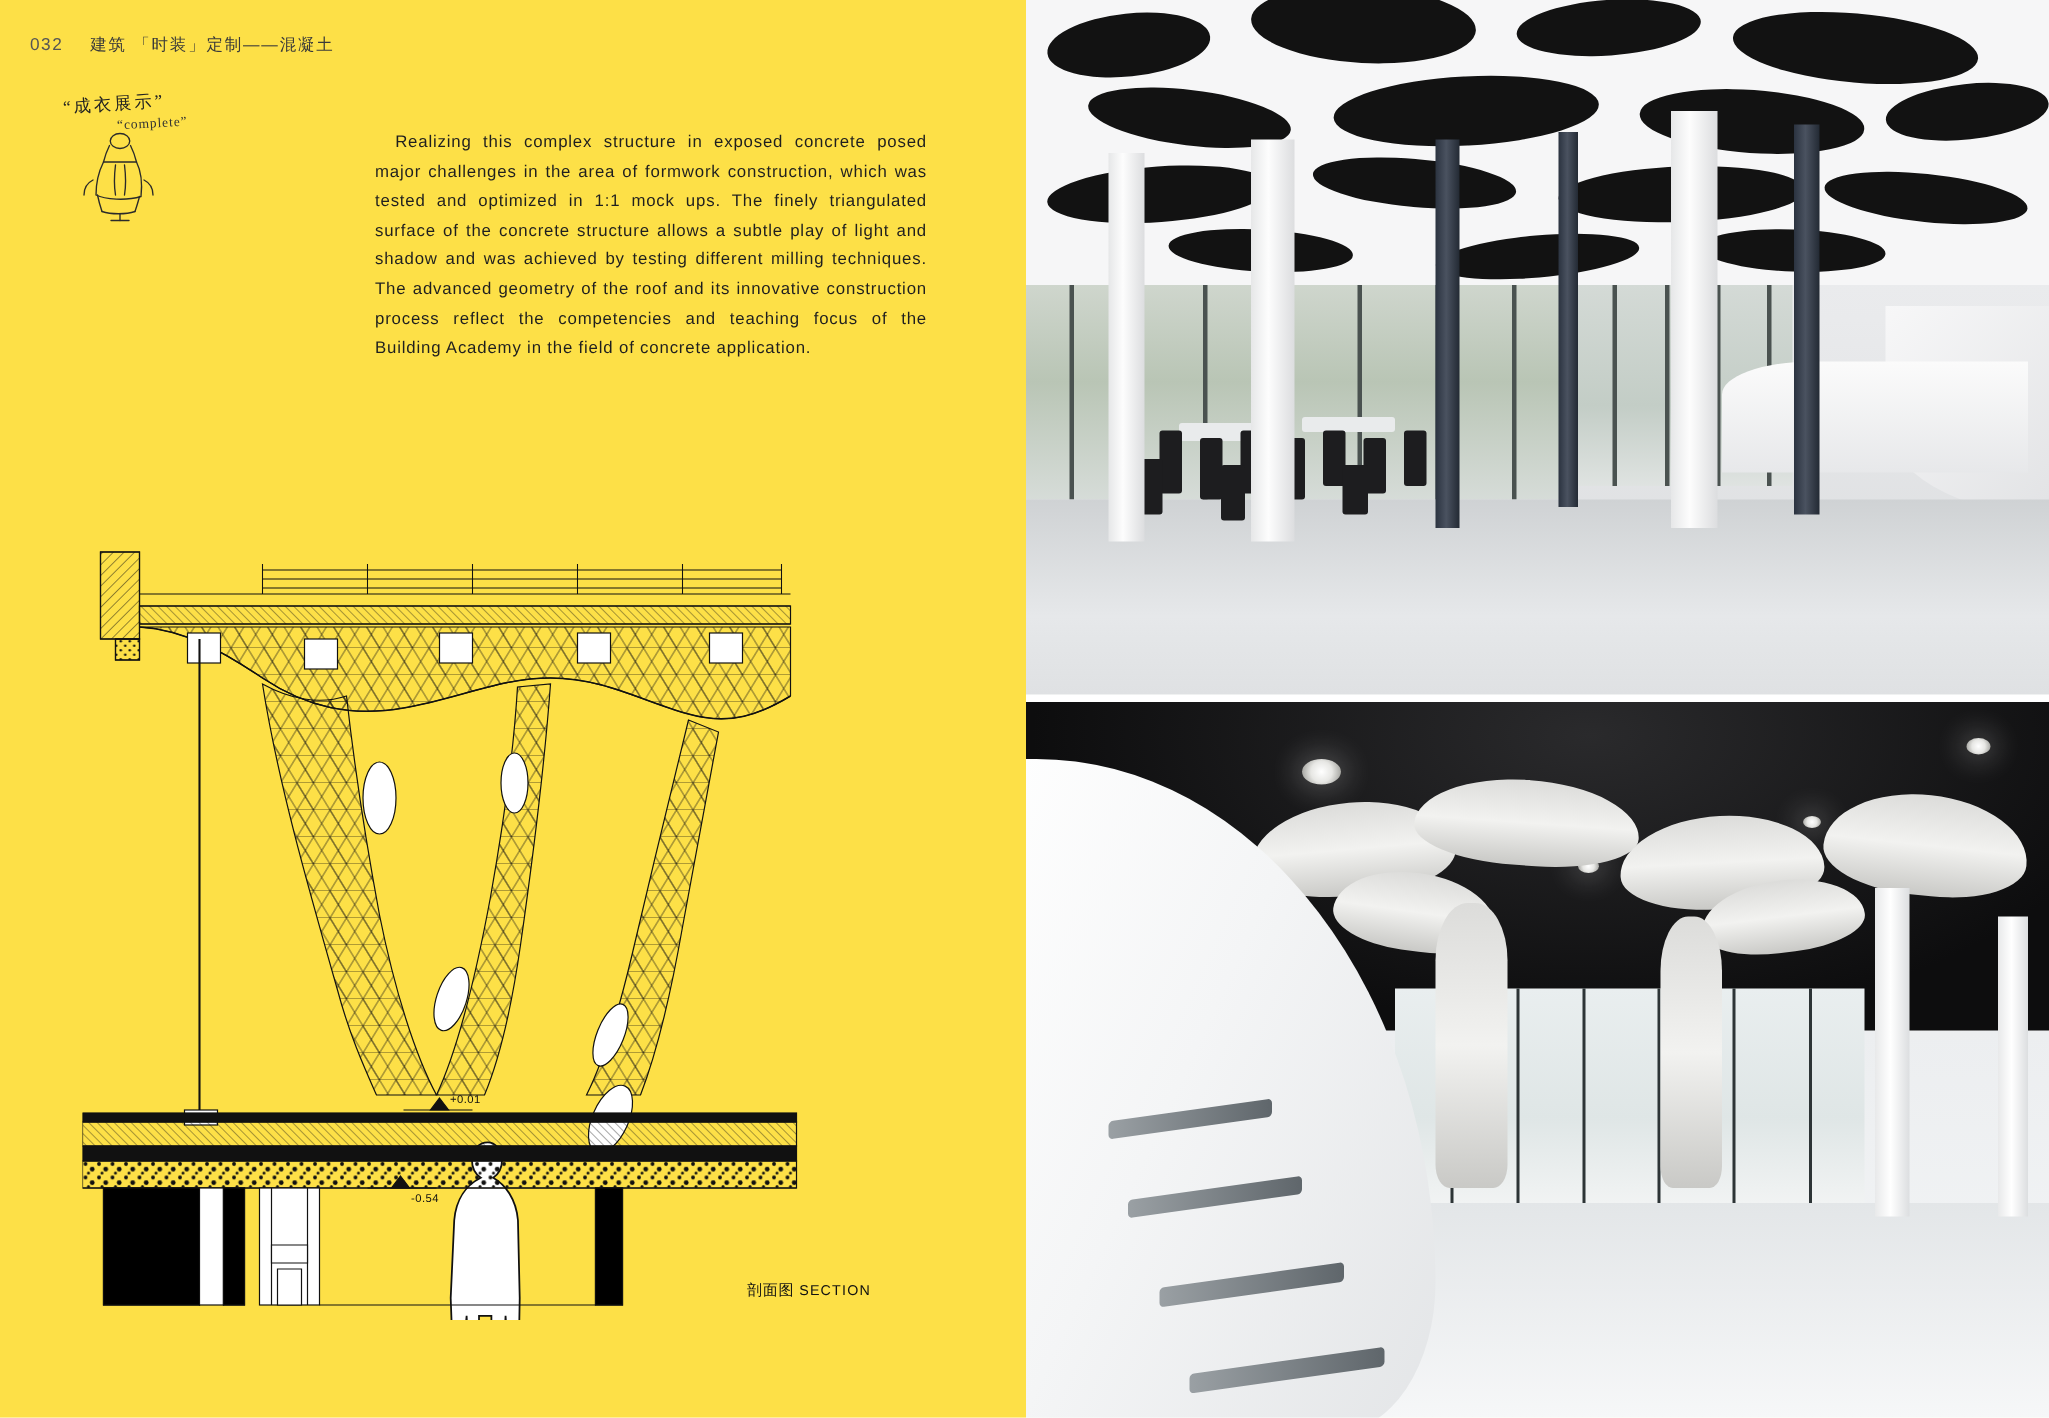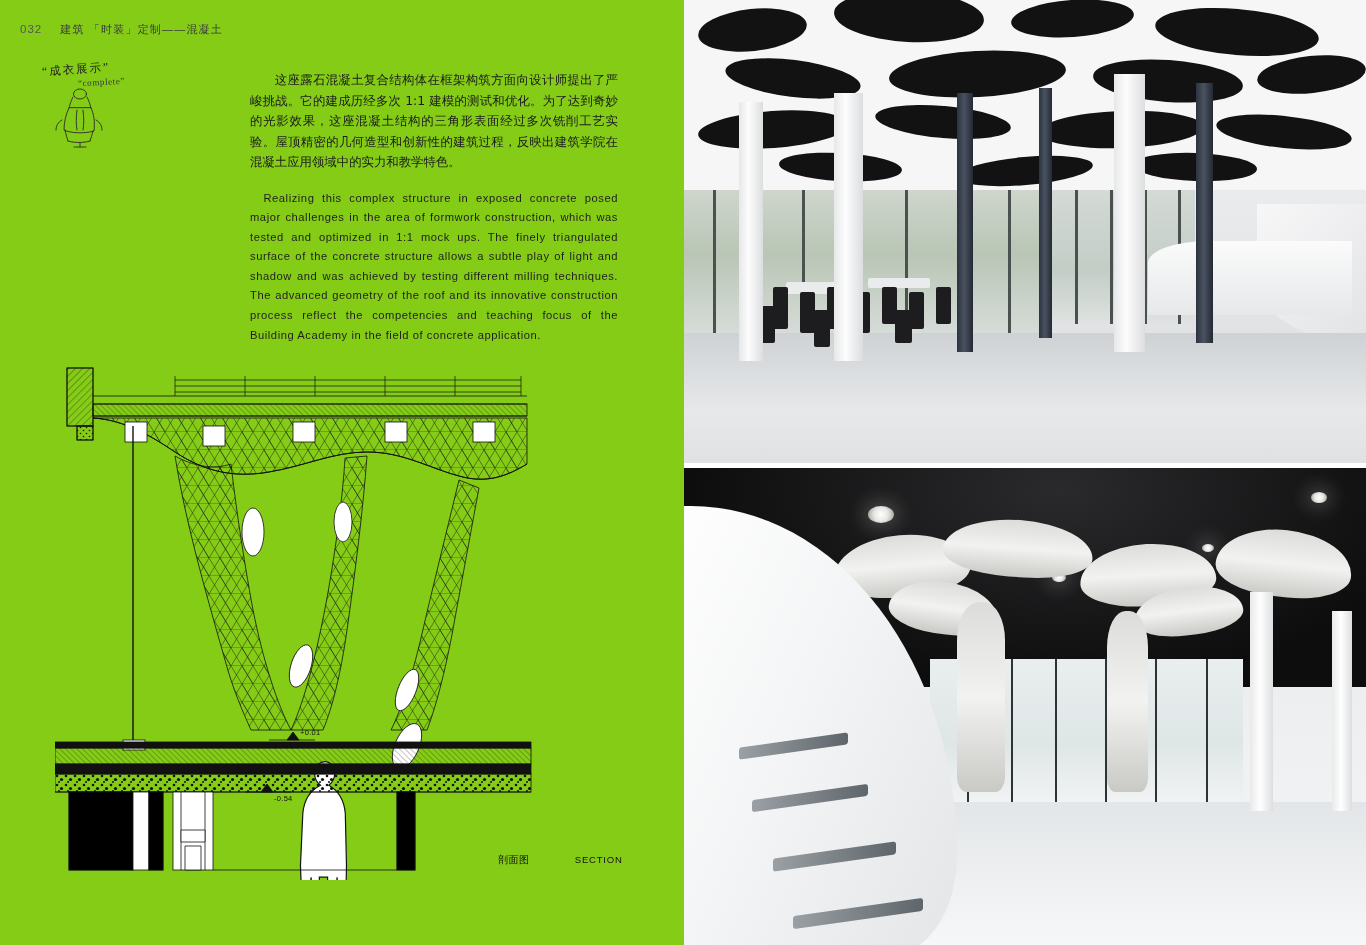--- a/index.html
+++ b/index.html
@@ -18,21 +18,21 @@
     width: 1366px;
     height: 945px;
     background: #ffffff;
   }
 
   
   .left-page {
     position: absolute;
     left: 0; top: 0;
     width: 684px; height: 945px;
-    background: #84cc16;
+    background: #fde047;
   }
   .running-head {
     position: absolute;
     left: 20px; top: 22px;
     display: flex;
     align-items: baseline;
     gap: 18px;
     color: #4a4a4a;
     font-size: 11px;
     letter-spacing: 0.5px;
@@ -118,21 +118,21 @@
   .level-2 { left: 219px; top: 434px; }
 
   .caption-section {
     position: absolute;
     left: 498px; top: 853px;
     font-size: 10px;
     color: #111;
     letter-spacing: 0.5px;
   }
   .caption-section .cn { font-family: "DejaVu Sans", sans-serif; font-size: 10px; }
-  .caption-section .en { font-size: 9.5px; letter-spacing: 0.8px; margin-left: 42px; }
+  .caption-section .en { font-size: 9.5px; letter-spacing: 0.8px; }
 
   
   .right-page {
     position: absolute;
     left: 684px; top: 0;
     width: 682px; height: 945px;
     background: #ffffff;
   }
   .photo {
     position: absolute;
@@ -295,21 +295,20 @@
           <path d="M33 24 C34 32 34 38 33 44"></path>
           <path d="M12 34 C8 36 6 40 6 44"></path>
           <path d="M46 34 C50 36 52 40 52 44"></path>
           <path d="M30 57 L30 61"></path>
           <path d="M24 61 L36 61"></path>
         </g>
       </svg>
     </div>
 
     <div class="text-col">
-      <p class="para-cn">这座露石混凝土复合结构体在框架构筑方面向设计师提出了严峻挑战。它的建成历经多次 1:1 建模的测试和优化。为了达到奇妙的光影效果，这座混凝土结构的三角形表面经过多次铣削工艺实验。屋顶精密的几何造型和创新性的建筑过程，反映出建筑学院在混凝土应用领域中的实力和教学特色。</p>
       <p class="para-en">Realizing this complex structure in exposed concrete posed major challenges in the area of formwork construction, which was tested and optimized in 1:1 mock ups. The finely triangulated surface of the concrete structure allows a subtle play of light and shadow and was achieved by testing different milling techniques. The advanced geometry of the roof and its innovative construction process reflect the competencies and teaching focus of the Building Academy in the field of concrete application.</p>
     </div>
 
     <div class="drawing-wrap">
       <svg width="545" height="520" viewBox="0 0 545 520">
         <defs>
           <pattern id="hatchA" width="5" height="5" patternUnits="userSpaceOnUse" patternTransform="rotate(45)">
             <line x1="0" y1="0" x2="0" y2="5" stroke="#111" stroke-width="0.6"></line>
           </pattern>
           <pattern id="hatchB" width="4" height="4" patternUnits="userSpaceOnUse" patternTransform="rotate(-45)">

